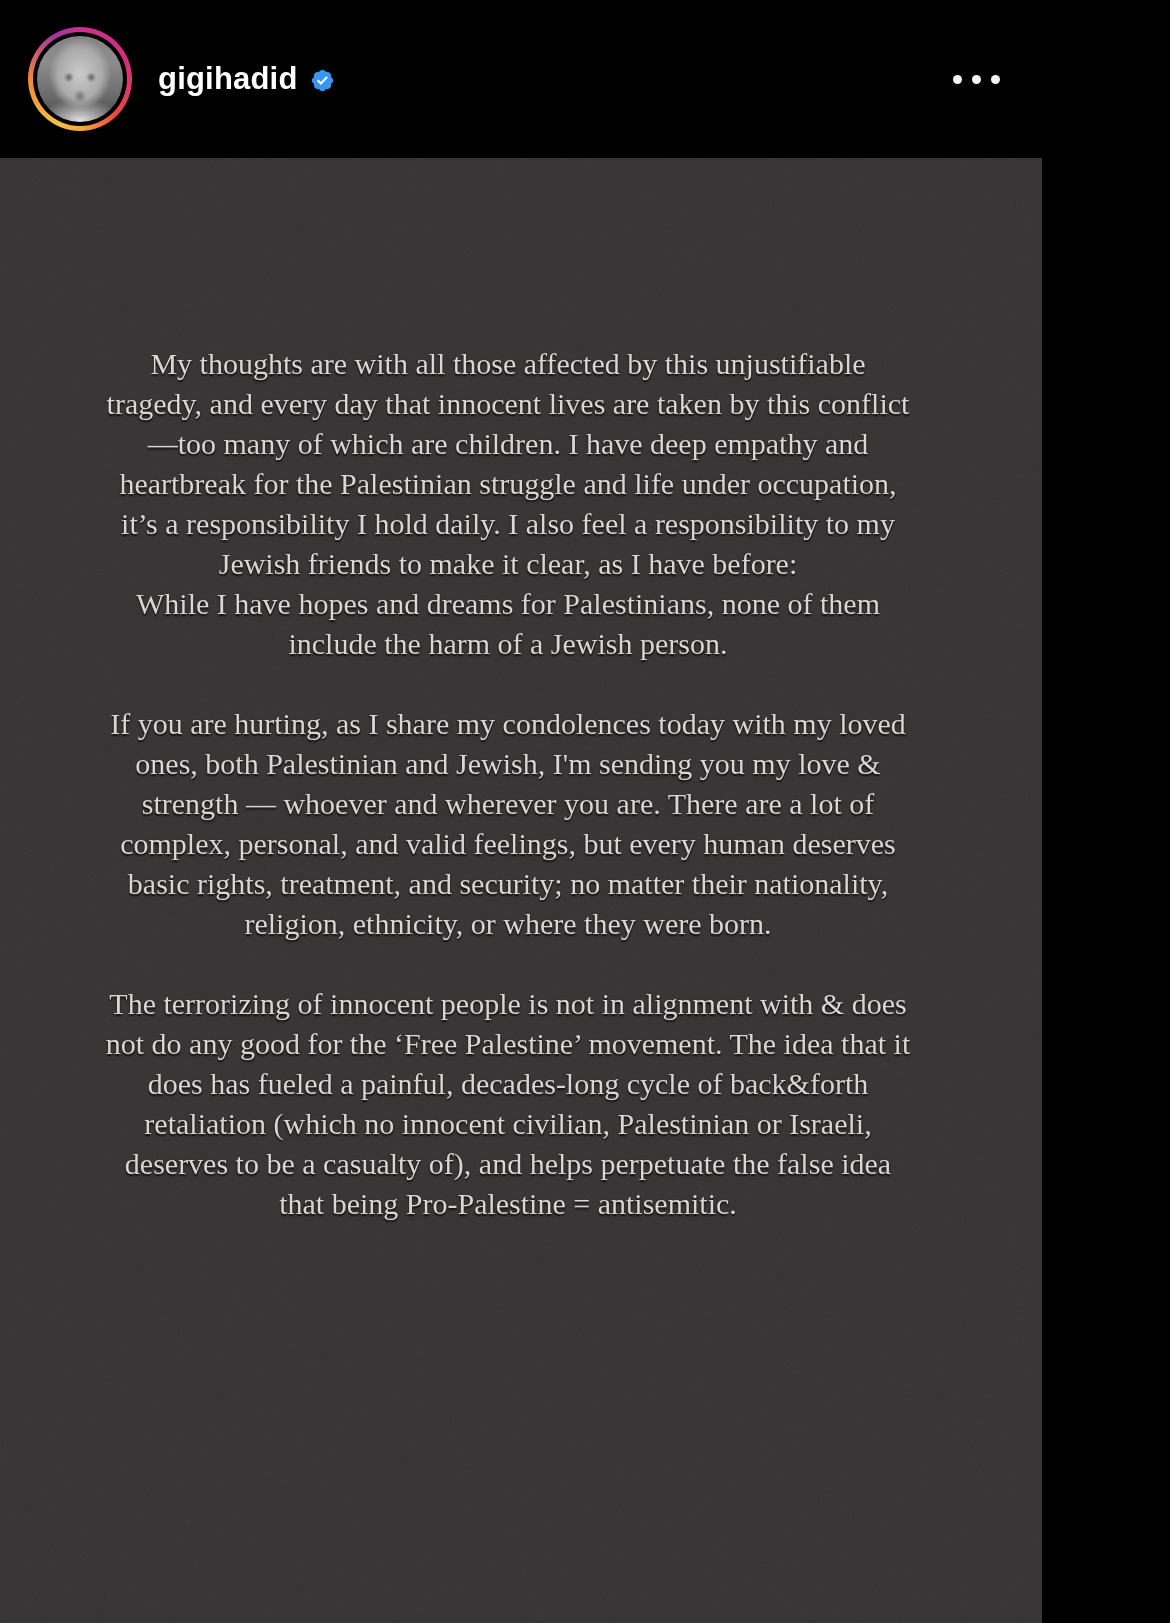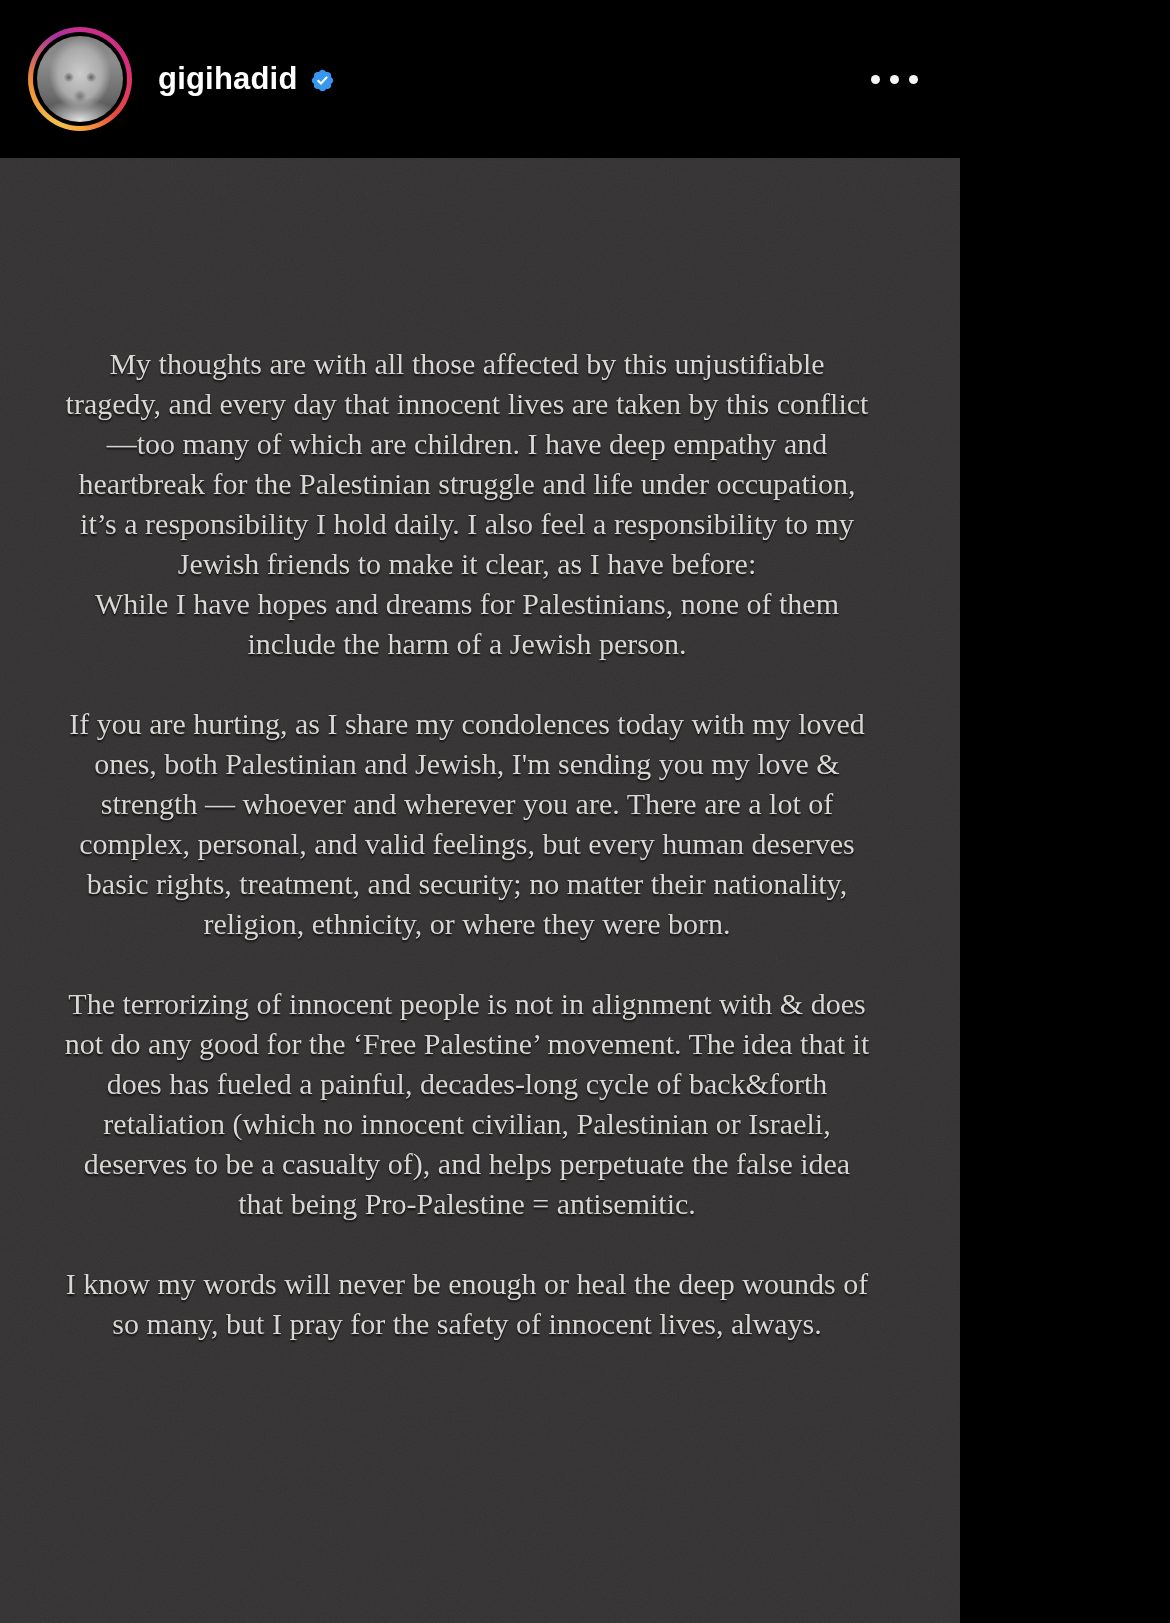--- a/index.html
+++ b/index.html
@@ -1,20 +1,20 @@
 <!DOCTYPE html>
 <html><head>
 <meta charset="utf-8">
 <style>
   * { margin: 0; padding: 0; box-sizing: border-box; }
   html, body { background: #000; }
   body { width: 1170px; height: 1623px; overflow: hidden; }
 
   .screen {
-    width: 960px; height: 1623px;
+    width: 1042px; height: 1623px;
     display: flex; flex-direction: column;
     background: #000;
     font-family: "Liberation Sans", sans-serif;
   }
 
   
   .post-header {
     height: 158px; flex: 0 0 158px;
     background: #000000;
     display: flex; align-items: center;
@@ -143,19 +143,17 @@
 strength — whoever and wherever you are. There are a lot of
 complex, personal, and valid feelings, but every human deserves
 basic rights, treatment, and security; no matter their nationality,
 religion, ethnicity, or where they were born.</p>
       <p>The terrorizing of innocent people is not in alignment with &amp; does
 not do any good for the ‘Free Palestine’ movement. The idea that it
 does has fueled a painful, decades-long cycle of back&amp;forth
 retaliation (which no innocent civilian, Palestinian or Israeli,
 deserves to be a casualty of), and helps perpetuate the false idea
 that being Pro-Palestine = antisemitic.</p>
-      <p>I know my words will never be enough or heal the deep wounds of
-so many, but I pray for the safety of innocent lives, always.</p>
     </div>
 
   </main>
 
 </div>
 
 </body></html>

